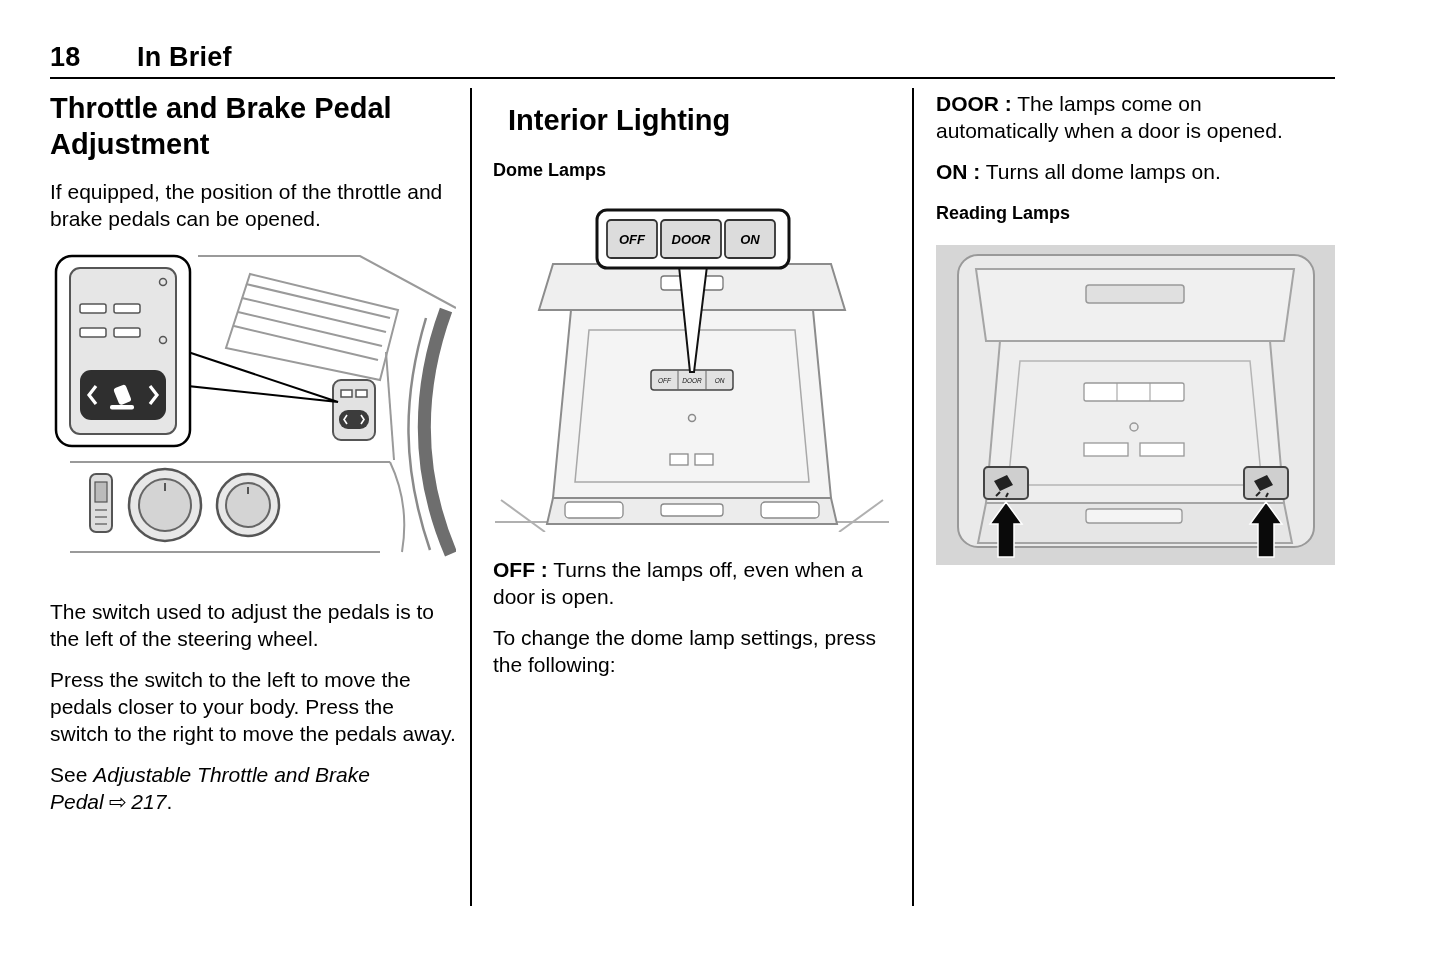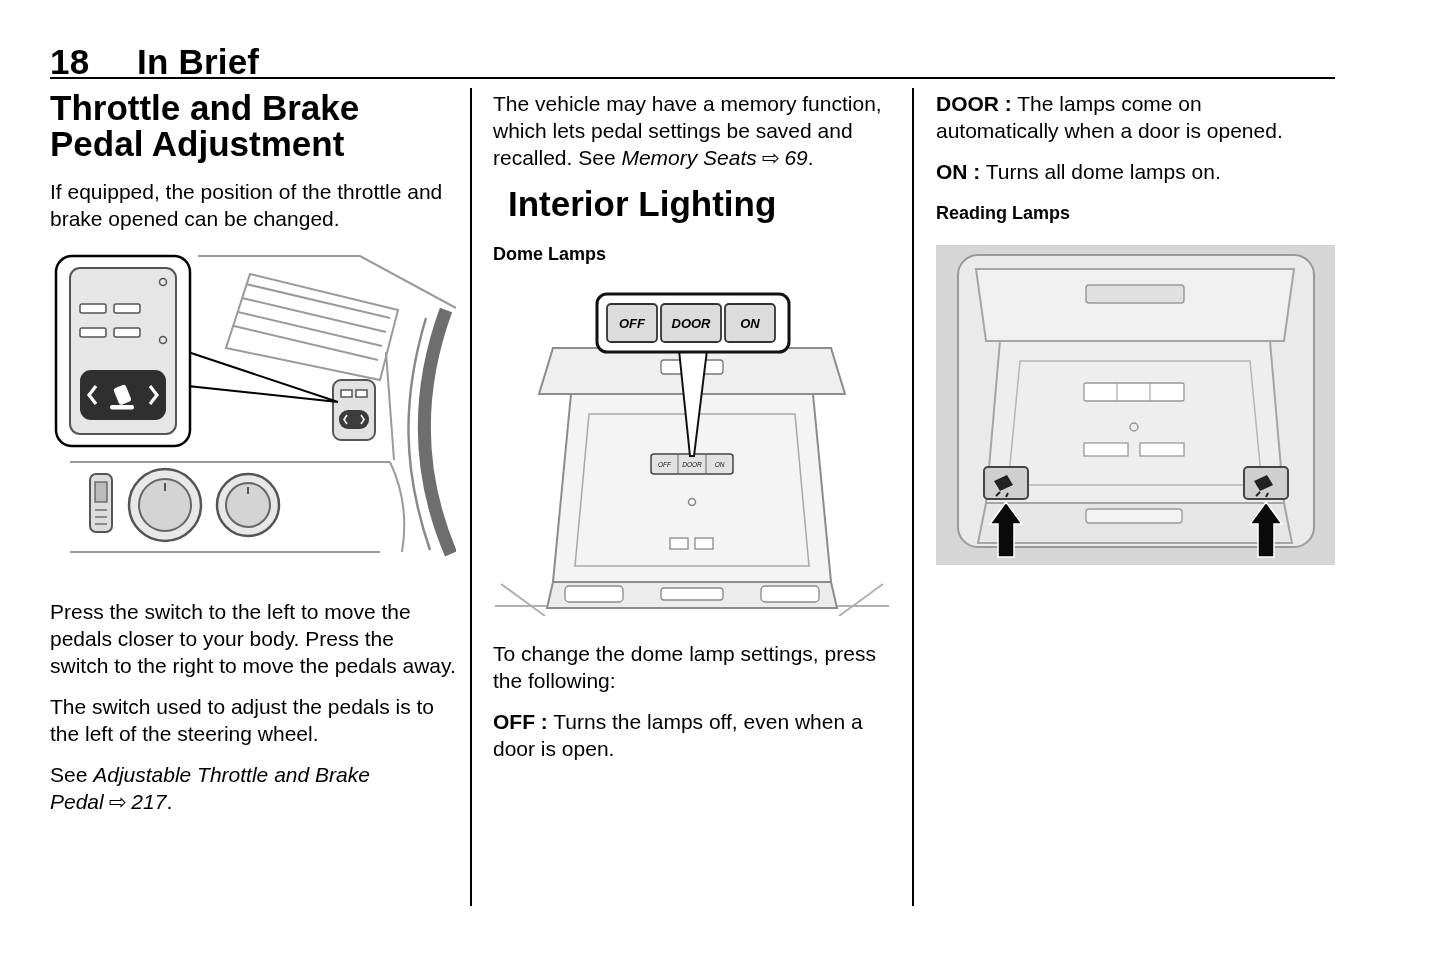--- a/index.html
+++ b/index.html
@@ -1,34 +1,34 @@
 <!DOCTYPE html>
 <html><head>
 <meta charset="utf-8">
 <style>
   * { margin:0; padding:0; box-sizing:border-box; }
   html,body { background:#ffffff; }
   body { width:1445px; height:964px; font-family:"Liberation Sans", sans-serif; color:#000; }
   .page { position:relative; width:1445px; height:964px; background:#fff; overflow:hidden; }
 
-  .page-header { position:absolute; top:42px; left:50px; font-size:35px; font-weight:bold; letter-spacing:0.2px; }
+  .page-header { position:absolute; top:42px; left:50px; font-size:27px; font-weight:bold; letter-spacing:0.2px; }
   .page-number { display:inline-block; width:87px; }
   .header-rule { position:absolute; top:77px; left:50px; width:1285px; height:2px; background:#000; }
 
   .divider { position:absolute; top:88px; width:2px; height:818px; background:#000; }
   .divider-1 { left:470px; }
   .divider-2 { left:912px; }
 
   .col { position:absolute; top:90px; font-size:21px; line-height:27px; }
   .col-left  { left:50px;  width:406px; }
   .col-mid   { left:493px; width:398px; }
   .col-right { left:936px; width:368px; }
 
   .col p { margin:0 0 14px 0; }
-  h1.section-heading { font-size:35px; line-height:36px; font-weight:bold; margin:0 0 16px 0; }
+  h1.section-heading { font-size:29px; line-height:36px; font-weight:bold; margin:0 0 16px 0; }
   h1.section-heading.mid { margin:12px 0 16px 15px; }
   h2.sub-heading { font-size:18px; line-height:28px; font-weight:bold; margin:18px 0 18px 0; }
   h2.sub-heading.tight { margin:8px 0 18px 0; }
 
   .term { font-weight:bold; }
   em { font-style:italic; }
   .arrow-glyph { font-family:"DejaVu Sans", sans-serif; padding:0 5px; font-style:normal; }
 
   figure.illus { margin:20px 0 20px 0; }
   figure.illus-mid { margin:18px 0 18px 0;font-style:italic; }
@@ -43,21 +43,21 @@
   <header class="page-header">
     <span class="page-number">18</span><span class="section-title">In Brief</span>
   </header>
   <div class="header-rule"></div>
 
   <div class="divider divider-1"></div>
   <div class="divider divider-2"></div>
 
   <section class="col col-left">
     <h1 class="section-heading">Throttle and Brake Pedal Adjustment</h1>
-    <p>If equipped, the position of the throttle and brake opened can be changed.</p>
+    <p>If equipped, the position of the throttle and brake pedals can be opened.</p>
 
     <figure class="illus">
       <svg width="406" height="320" viewBox="0 0 406 320">
 
         <g stroke="#9a9a9a" stroke-width="2" fill="none">
           <path d="M148,4 L310,4 L406,56"></path>
           <path d="M200,22 L348,58 L330,128 L176,96 Z"></path>
           <path d="M196,32 L340,66"></path>
           <path d="M192,46 L336,80"></path>
           <path d="M188,60 L332,94"></path>
@@ -121,27 +121,26 @@
           </g>
           <g>
             <circle cx="198" cy="253" r="31" fill="#e8e8e8" stroke="#555" stroke-width="2.5"></circle>
             <circle cx="198" cy="253" r="22" fill="#d4d4d4" stroke="#666" stroke-width="2"></circle>
             <line x1="198" y1="235" x2="198" y2="242" stroke="#555" stroke-width="2"></line>
           </g>
         </g>
       </svg>
     </figure>
 
+    <p>The switch used to adjust the pedals is to the left of the steering wheel.</p>
     <p>Press the switch to the left to move the pedals closer to your body. Press the switch to the right to move the pedals away.</p>
-    <p>The switch used to adjust the pedals is to the left of the steering wheel.</p>
     <p><span>See </span><em>Adjustable Throttle and Brake Pedal</em><span class="arrow-glyph">⇨</span><em>217</em><span>.</span></p>
   </section>
 
   <section class="col col-mid">
-    <p><span>The vehicle may have a memory function, which lets pedal settings be saved and recalled. See </span><em>Memory Seats</em><span class="arrow-glyph">⇨</span><em>69</em><span>.</span></p>
 
     <h1 class="section-heading mid">Interior Lighting</h1>
     <h2 class="sub-heading">Dome Lamps</h2>
 
     <figure class="illus illus-mid">
       <svg width="398" height="330" viewBox="0 0 398 330">
 
         <g stroke="#b0b0b0" stroke-width="2" fill="none">
           <path d="M8,298 L52,330"></path>
           <path d="M390,298 L346,330"></path>
@@ -182,22 +181,22 @@
           <rect x="114" y="18" width="50" height="38" rx="4" fill="#dcdcdc" stroke="#333" stroke-width="1.8"></rect>
           <rect x="168" y="18" width="60" height="38" rx="4" fill="#dcdcdc" stroke="#333" stroke-width="1.8"></rect>
           <rect x="232" y="18" width="50" height="38" rx="4" fill="#dcdcdc" stroke="#333" stroke-width="1.8"></rect>
           <text x="139" y="42" font-size="13" text-anchor="middle" class="callout-btn-label" fill="#000">OFF</text>
           <text x="198" y="42" font-size="13" text-anchor="middle" class="callout-btn-label" fill="#000">DOOR</text>
           <text x="257" y="42" font-size="13" text-anchor="middle" class="callout-btn-label" fill="#000">ON</text>
         </g>
       </svg>
     </figure>
 
+    <p><span class="term">OFF :</span><span> Turns the lamps off, even when a door is open.</span></p>
     <p>To change the dome lamp settings, press the following:</p>
-    <p><span class="term">OFF :</span><span> Turns the lamps off, even when a door is open.</span></p>
   </section>
 
   <section class="col col-right">
     <p><span class="term">DOOR :</span><span> The lamps come on automatically when a door is opened.</span></p>
     <p><span class="term">ON :</span><span> Turns all dome lamps on.</span></p>
 
     <h2 class="sub-heading tight">Reading Lamps</h2>
 
     <figure class="illus illus-mid">
       <svg width="399" height="320" viewBox="0 0 399 320">

